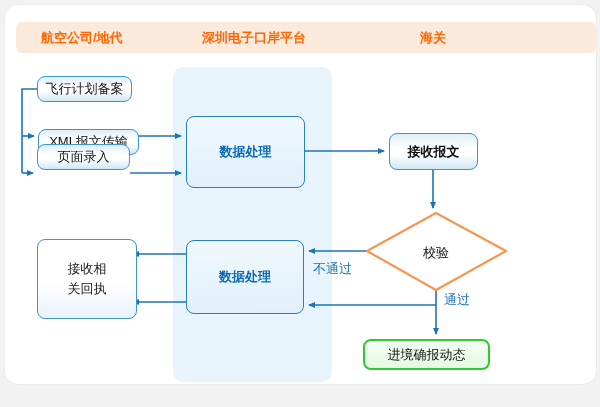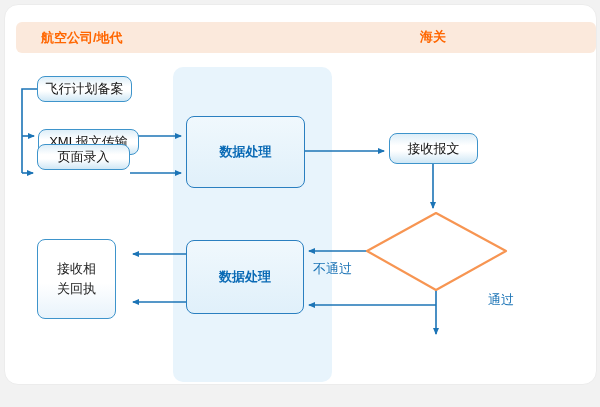--- a/index.html
+++ b/index.html
@@ -16,73 +16,74 @@
     box-sizing:border-box;
   }
   .header-band{
     position:absolute;left:11px;top:17px;width:580px;height:31px;
     background:#fbe9dc;border-radius:6px;
   }
   .header-label{
     position:absolute;top:0;height:31px;line-height:31px;
     color:#ff6600;font-size:13px;font-weight:bold;white-space:nowrap;
   }
-  .hl-1{left:25px;text-align:center;} .hl-2{left:186px;} .hl-3{left:404px;font-family:Liberation Mono, monospace;}
+  .hl-1{left:25px;text-align:center;} .hl-2{left:186px;} .hl-3{left:404px;}
   .panel{
     position:absolute;left:168px;top:62px;width:159px;height:315px;
     background:#e8f4fc;border-radius:10px;
   }
   svg.connectors{position:absolute;left:0;top:0;pointer-events:none;}
   .node{
     position:absolute;box-sizing:border-box;
     border:1.5px solid #3e94cb;border-radius:8px;
     background:linear-gradient(180deg,#ddeef8 0%,#ffffff 40%,#ffffff 58%,#cfe7f5 100%);
     display:flex;align-items:center;justify-content:center;
     font-size:13px;color:#111111;white-space:nowrap;text-align:center;
   }
   .n-flight{left:37px;top:76px;width:95px;height:26px;}
   .n-xml{left:38px;top:129px;width:101px;height:26px;}
   .n-page{left:37px;top:144px;width:93px;height:26px;}
-  .n-recv{left:389px;top:133px;width:89px;height:31px;}
+  .n-recv{left:389px;top:133px;width:89px;height:37px;font-weight:bold;}
   .n-process{
     border:1.5px solid #2a7fc0;
     background:linear-gradient(180deg,#f0f8fd 0%,#e0f0fa 100%);
     color:#0a6ab5;font-weight:bold;
   }
   .n-dp1{left:186px;top:116px;width:119px;height:72px;}
   .n-dp2{left:186px;top:240px;width:118px;height:74px;}
   .n-receipt{
-    left:37px;top:239px;width:79px;height:80px;
+    left:37px;top:239px;width:100px;height:80px;
     background:linear-gradient(180deg,#ffffff 0%,#ffffff 55%,#e8f3fb 100%);
     white-space:normal;line-height:1.55;color:#222222;
   }
   .n-green{
     left:363px;top:339px;width:127px;height:31px;
     border:2px solid #2fca2f;
     background:linear-gradient(180deg,#f7fff7 0%,#e4f9e2 100%);
   }
   .diamond-label{
     position:absolute;left:396px;top:244px;width:80px;
     text-align:center;font-size:13px;color:#111111;
   }
   .edge-label{
     position:absolute;color:#1c74b6;font-size:13px;white-space:nowrap;
   }
   .lbl-fail{left:313px;top:236px;margin-top:24px;}
-  .lbl-pass{left:444px;top:291px;margin-left:44px;}
+  .lbl-pass{left:444px;top:291px;}
 </style>
 </head>
 <body>
 
 <div class="stage">
 
   <div class="card">
 
     <div class="header-band">
       <span class="header-label hl-1">航空公司/地代</span>
+      <span class="header-label hl-2">深圳电子口岸平台</span>
       <span class="header-label hl-3">海关</span>
     </div>
 
     <div class="panel"></div>
   </div>
 
   <svg class="connectors" width="600" height="407" viewBox="0 0 600 407">
     <defs>
       <marker id="arrow" markerWidth="7" markerHeight="7" refX="6" refY="3" orient="auto" markerUnits="userSpaceOnUse">
         <path d="M0,0 L7,3 L0,6 Z" fill="#1c74b6"></path>
@@ -118,27 +119,31 @@
   </div>
 
   <div class="node n-process n-dp1">
     <span>数据处理</span>
   </div>
 
   <div class="node n-recv">
     <span>接收报文</span>
   </div>
 
+  <div class="diamond-label">校验</div>
 
   <div class="edge-label lbl-fail">不通过</div>
 
   <div class="edge-label lbl-pass">通过</div>
 
   <div class="node n-process n-dp2">
     <span>数据处理</span>
   </div>
 
   <div class="node n-receipt">
     <span><span>接收相</span><br><span>关回执</span></span>
   </div>
 
+  <div class="node n-green">
+    <span>进境确报动态</span>
+  </div>
 
 </div>
 
 </body></html>

